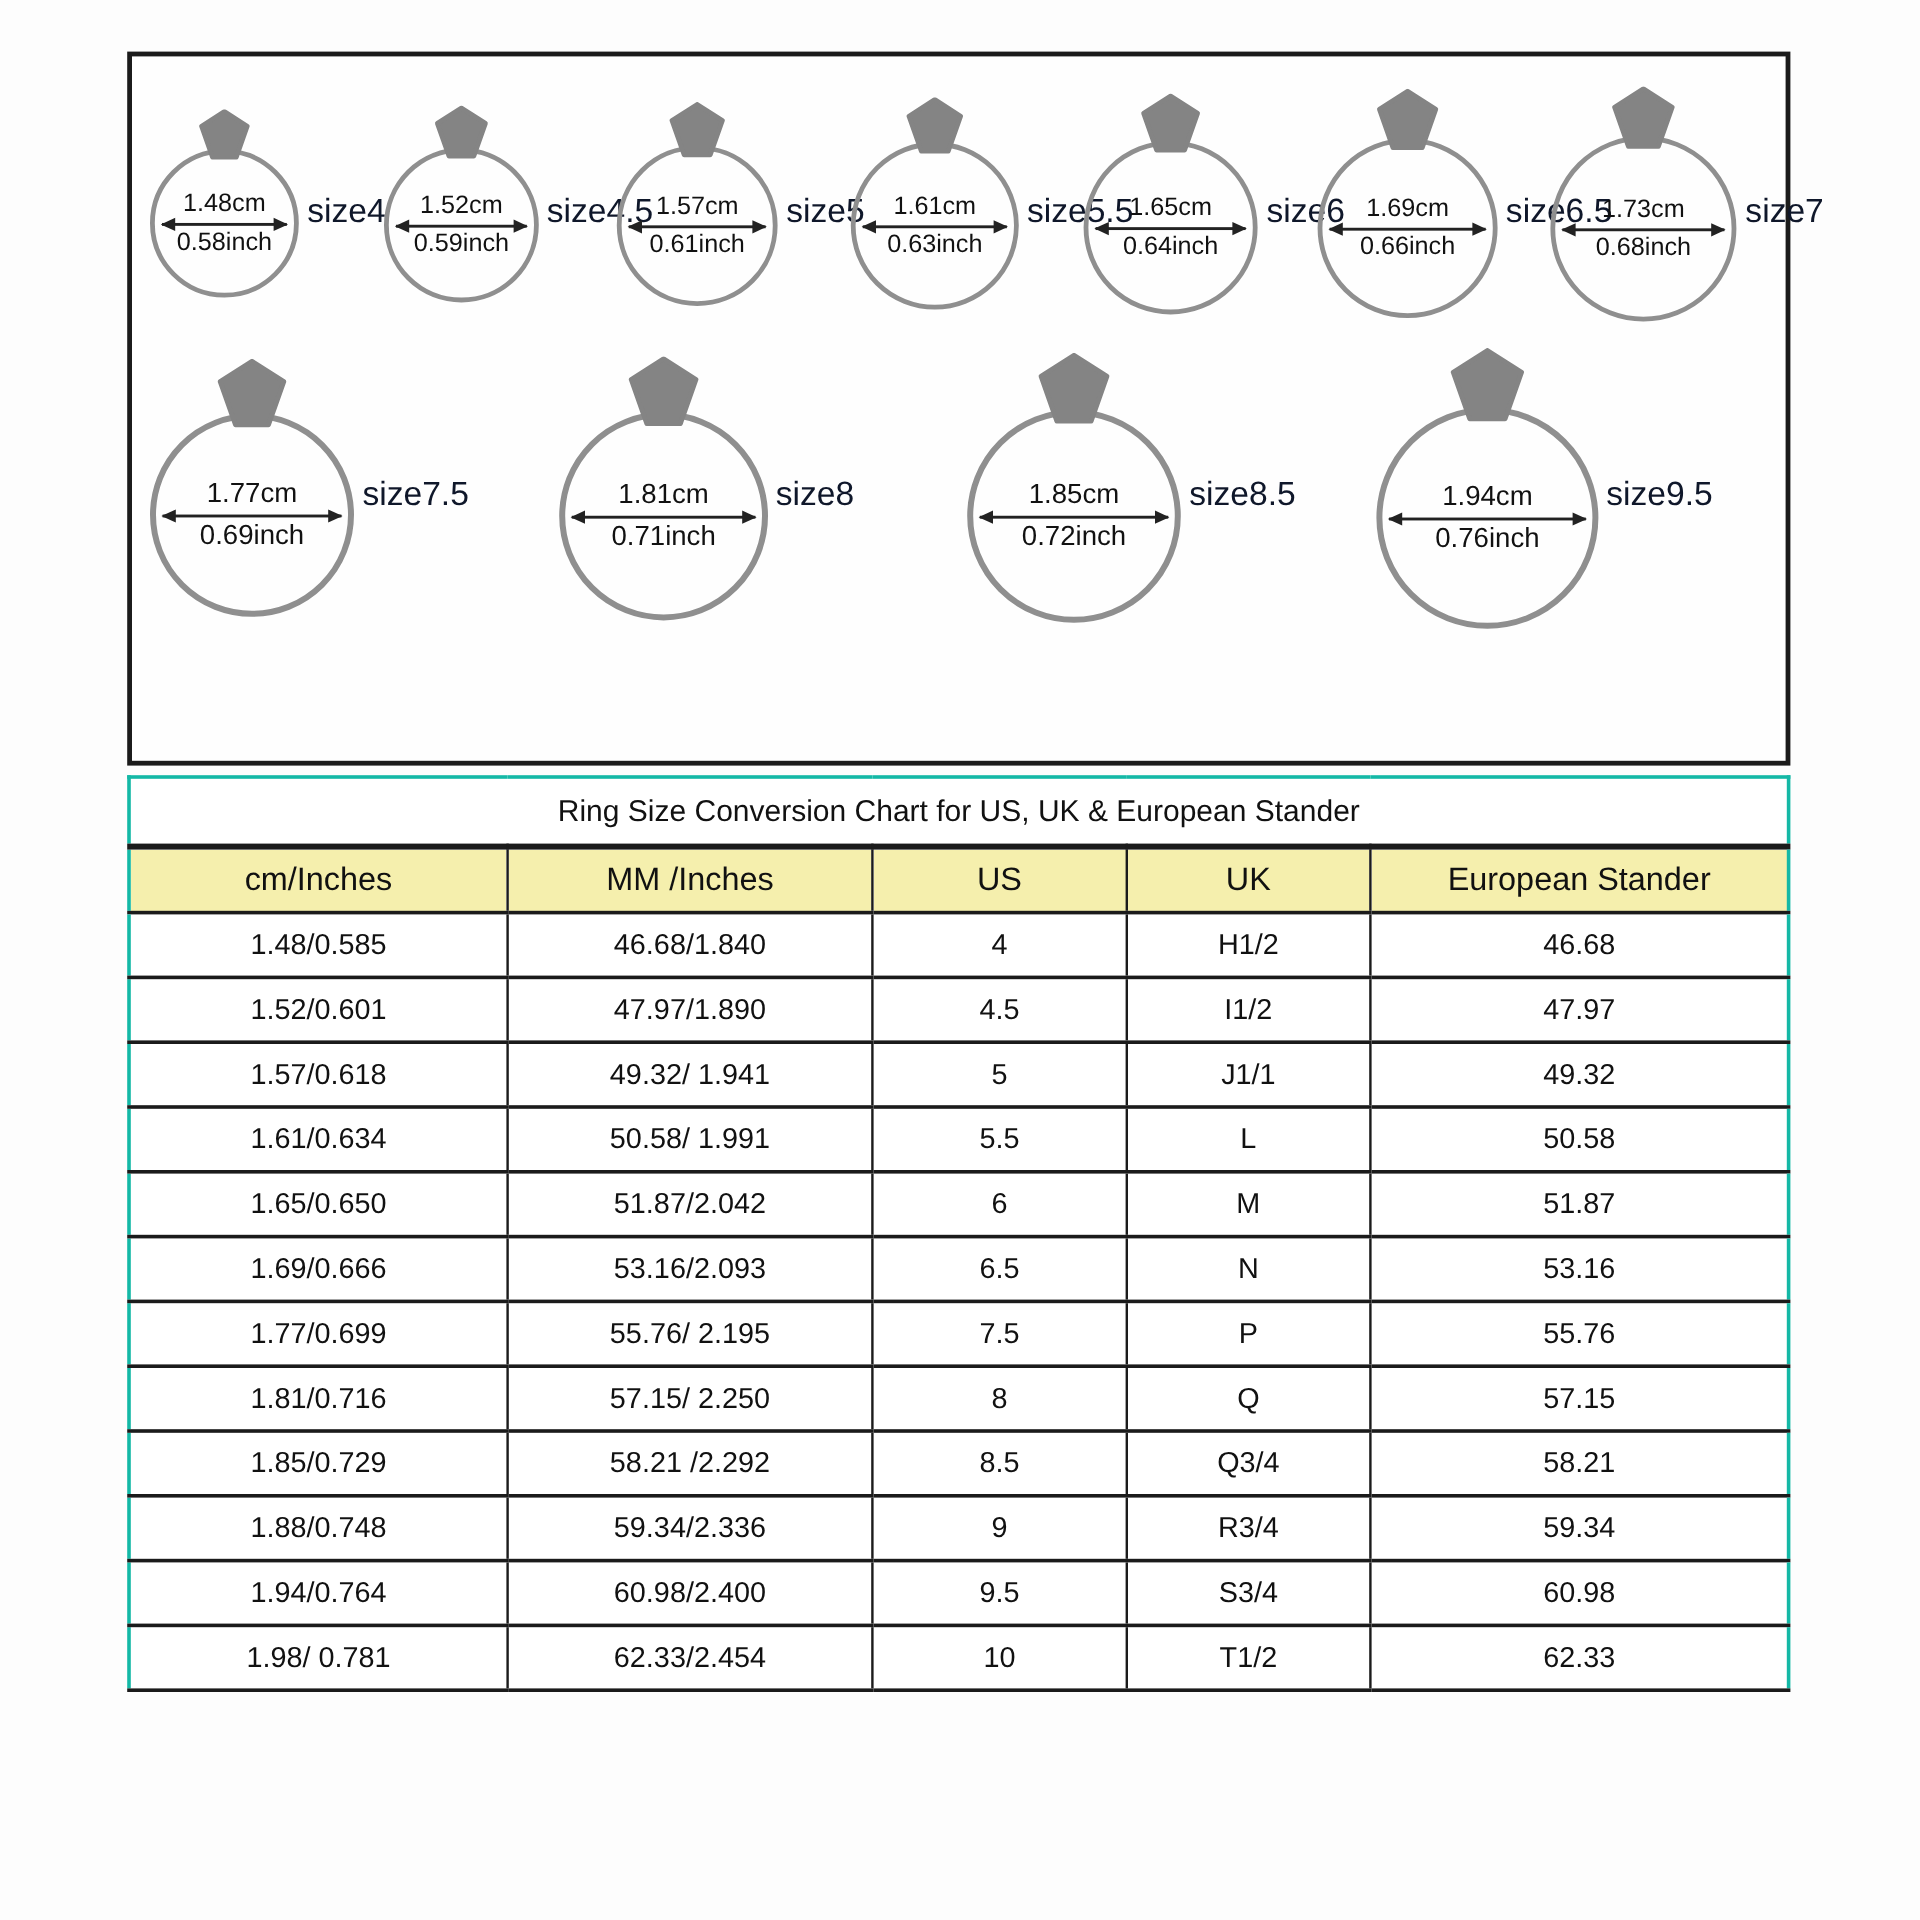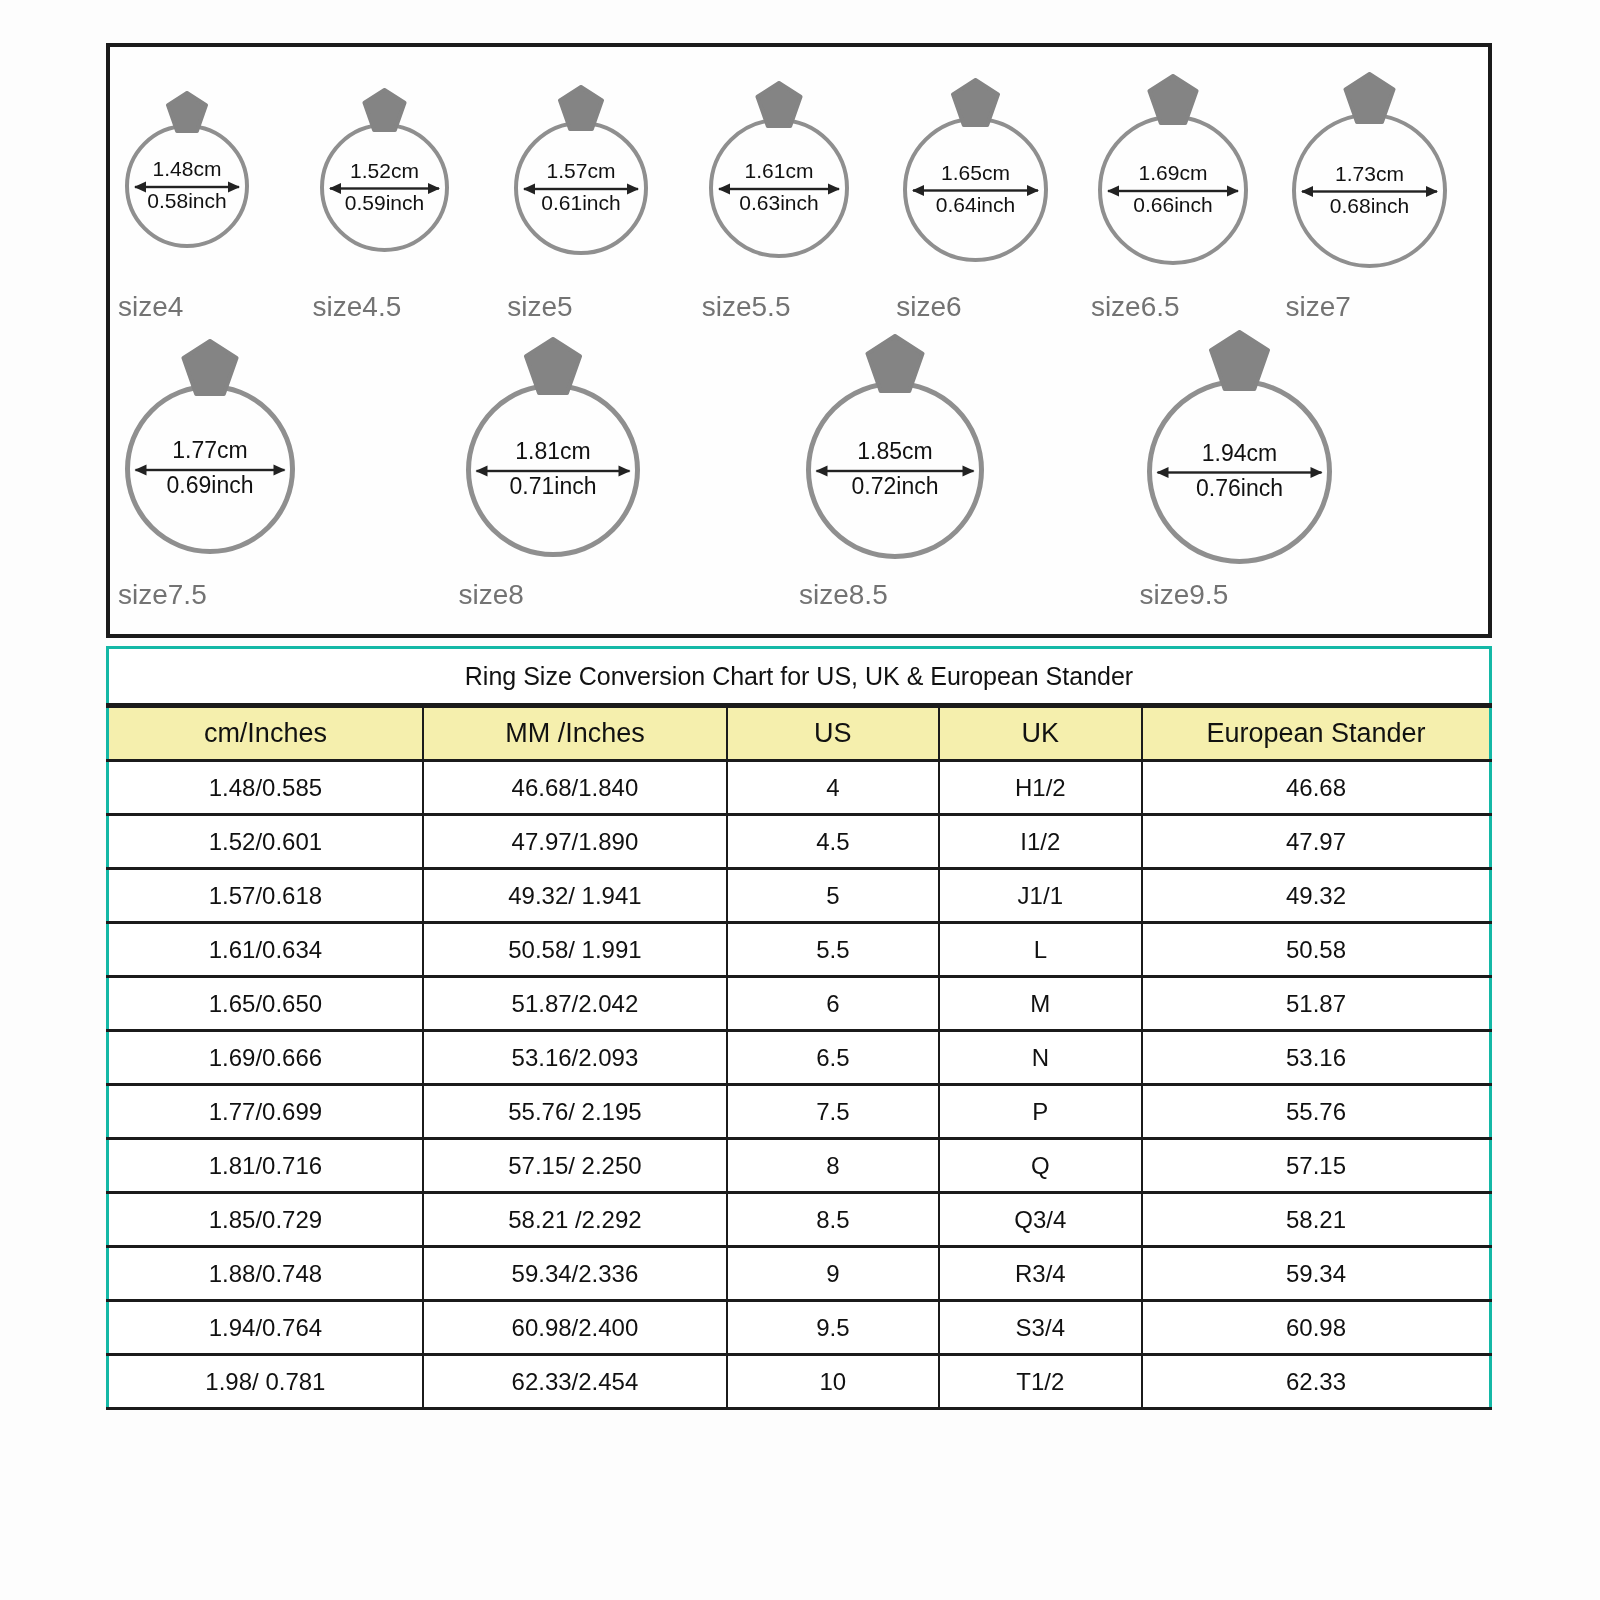--- a/index.html
+++ b/index.html
@@ -9,25 +9,25 @@
     position:relative;overflow:hidden;
   }
   .sheet{position:absolute;left:106px;top:43px;width:1386px}
   .rings-box{
     box-sizing:border-box;height:595px;border:4px solid #1b1b1b;
     background:#fefefe;margin-bottom:8px;
   }
   .ring-row{display:flex;justify-content:space-between;padding:0 8px}
   .ring-row.r1{margin-top:14px}
   .ring-row.r2{margin-top:2px}
-  .ring-cell{flex:1;display:flex;flex-direction:column;align-items:flex-start;min-width:0}
+  .ring-cell{flex:1;display:flex;flex-direction:row;align-items:center;min-width:0}
   .gfx{display:flex;align-items:center;justify-content:center}
   .r1 .gfx{height:222px}
   .r2 .gfx{height:248px}
-  .ring-label{font-size:28px;font-weight:500;margin-top:8px;color:#737373}
+  .ring-label{font-size:28px;font-weight:500;margin-top:8px;color:#0f172a}
   .r2 .ring-label{margin-top:6px}
 
   table.conv{
     border-collapse:collapse;width:100%;table-layout:fixed;
     background:#fff;border:3px solid #14b8a6;
   }
   .conv td{
     border:2px solid #1b1b1b;text-align:center;vertical-align:middle;
     padding:0;overflow:hidden;
   }

